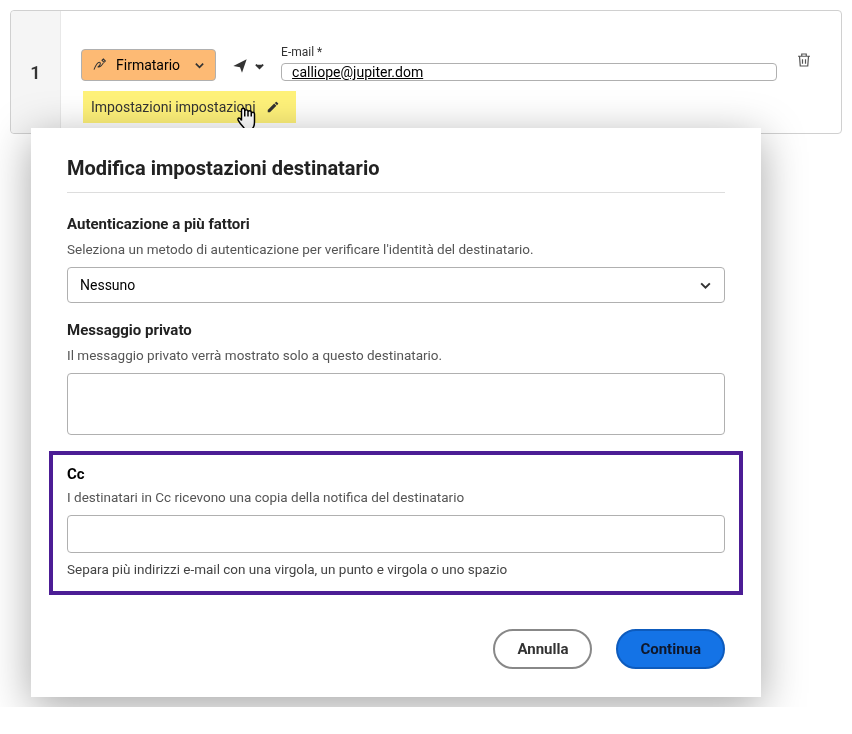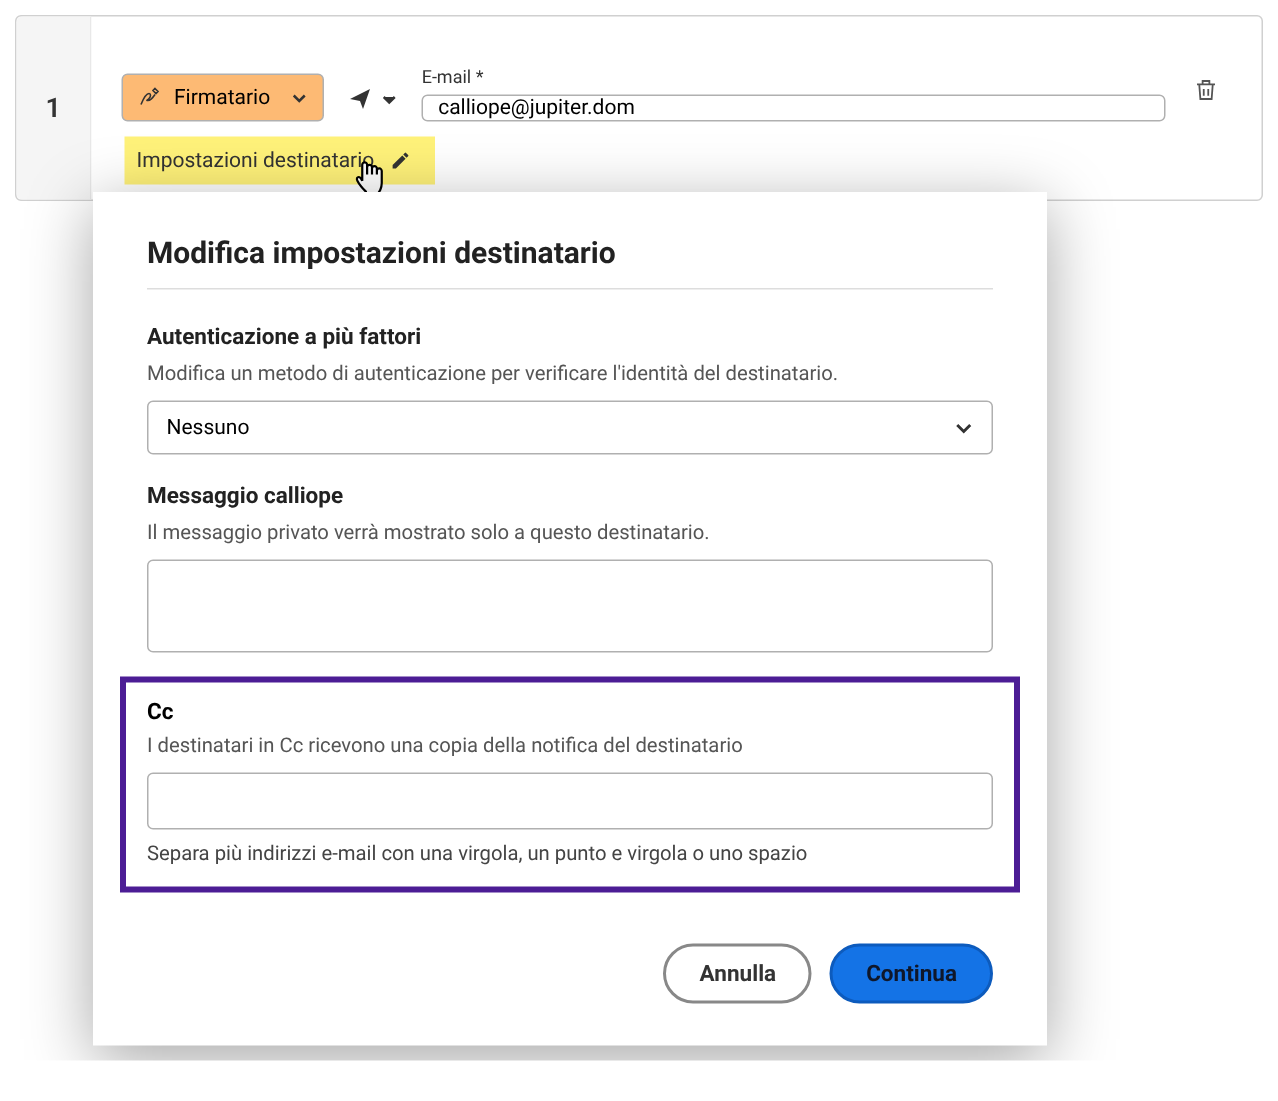--- a/index.html
+++ b/index.html
@@ -66,20 +66,21 @@
       color: #333;
       margin-bottom: 3px;
       display: block;
     }
     .email-input {
       width: 100%;
       border: 1px solid #b0b0b0;
       border-radius: 4px;
       padding: 0 10px;
       font-size: 14px;
+      text-decoration: underline;
     }
 
     .trash-btn {
       padding: 8px;
       cursor: pointer;
       color: #666;
       align-self: center;
       margin-top: 14px;
     }
     .trash-btn svg { width: 18px; height: 18px; }
@@ -103,22 +104,22 @@
       left: 152px;
       top: 12px;
       width: 26px;
       height: 30px;
       pointer-events: none;
     }
 
     .modal-wrap {
       position: relative;
       margin-top: -6px;
-      margin-left: 52px;
-      width: 636px;
+      margin-left: 21px;
+      width: 730px;
       filter: drop-shadow(0 10px 22px rgba(0,0,0,0.35));
     }
     .modal {
       background: #fff;
       padding: 28px 36px 28px 36px;
     }
     .modal h2 {
       font-size: 20px;
       font-weight: 700;
       color: #222;
@@ -185,21 +186,21 @@
       height: 38px;
     }
     .cc-hint {
       font-size: 13.5px;
       color: #444;
     }
 
     .modal-actions {
       display: flex;
       justify-content: flex-end;
-      gap: 12px;
+      gap: 24px;
       margin-top: 34px;
     }
     .btn {
       border-radius: 20px;
       padding: 9px 22px;
       font-size: 15px;
       font-weight: 700;
       cursor: pointer;
       border: 2px solid;
     }
@@ -249,46 +250,46 @@
 
       <div class="trash-btn">
         <svg viewBox="0 0 24 24" fill="none" stroke="#555" stroke-width="1.6">
             <path d="M4 7h16M9 7V4h6v3M6 7l1 13h10l1-13M10 11v6M14 11v6"></path>
           </svg>
       </div>
 
     </div>
 
     <div class="settings-link">
-      <span>Impostazioni destinatario</span>
+      <span>Impostazioni impostazioni</span>
       <svg class="edit" viewBox="0 0 24 24" fill="#333">
           <path d="M3 17.25V21h3.75L17.8 9.94l-3.75-3.75L3 17.25zM20.7 7.04a1 1 0 000-1.41l-2.34-2.34a1 1 0 00-1.41 0l-1.83 1.83 3.75 3.75 1.83-1.83z"></path>
         </svg>
       <svg class="cursor-hand" viewBox="0 0 32 36" fill="#fff" stroke="#000" stroke-width="1.8">
           <path d="M11 30c-2-2-6-7-7-9s0-3 1-3 2 1 3 3V8c0-1 1-2 2-2s2 1 2 2v8-6c0-1 1-2 2-2s2 1 2 2v6-5c0-1 1-2 2-2s2 1 2 2v5-3c0-1 1-2 2-2s2 1 2 2v10c0 4-2 8-4 9h-9z"></path>
         </svg>
     </div>
   </div>
 </div>
 
 <div class="modal-wrap">
   <div class="modal">
     <h2>Modifica impostazioni destinatario</h2>
     <hr>
 
     <h3>Autenticazione a più fattori</h3>
-    <p class="desc">Modifica un metodo di autenticazione per verificare l'identità del destinatario.</p>
+    <p class="desc">Seleziona un metodo di autenticazione per verificare l'identità del destinatario.</p>
     <div class="select-box">
       <span>Nessuno</span>
       <svg viewBox="0 0 12 12" fill="none" stroke="#333" stroke-width="1.8">
           <path d="M2 4l4 4 4-4"></path>
         </svg>
     </div>
 
-    <h3>Messaggio calliope</h3>
+    <h3>Messaggio privato</h3>
     <p class="desc">Il messaggio privato verrà mostrato solo a questo destinatario.</p>
     <textarea class="textarea-box" style=""></textarea>
 
     <div class="cc-section">
       <div class="cc-title">Cc</div>
       <p class="desc">I destinatari in Cc ricevono una copia della notifica del destinatario</p>
       <input class="cc-input" type="text" value="" style="">
       <div class="cc-hint">Separa più indirizzi e-mail con una virgola, un punto e virgola o uno spazio</div>
     </div>
 

